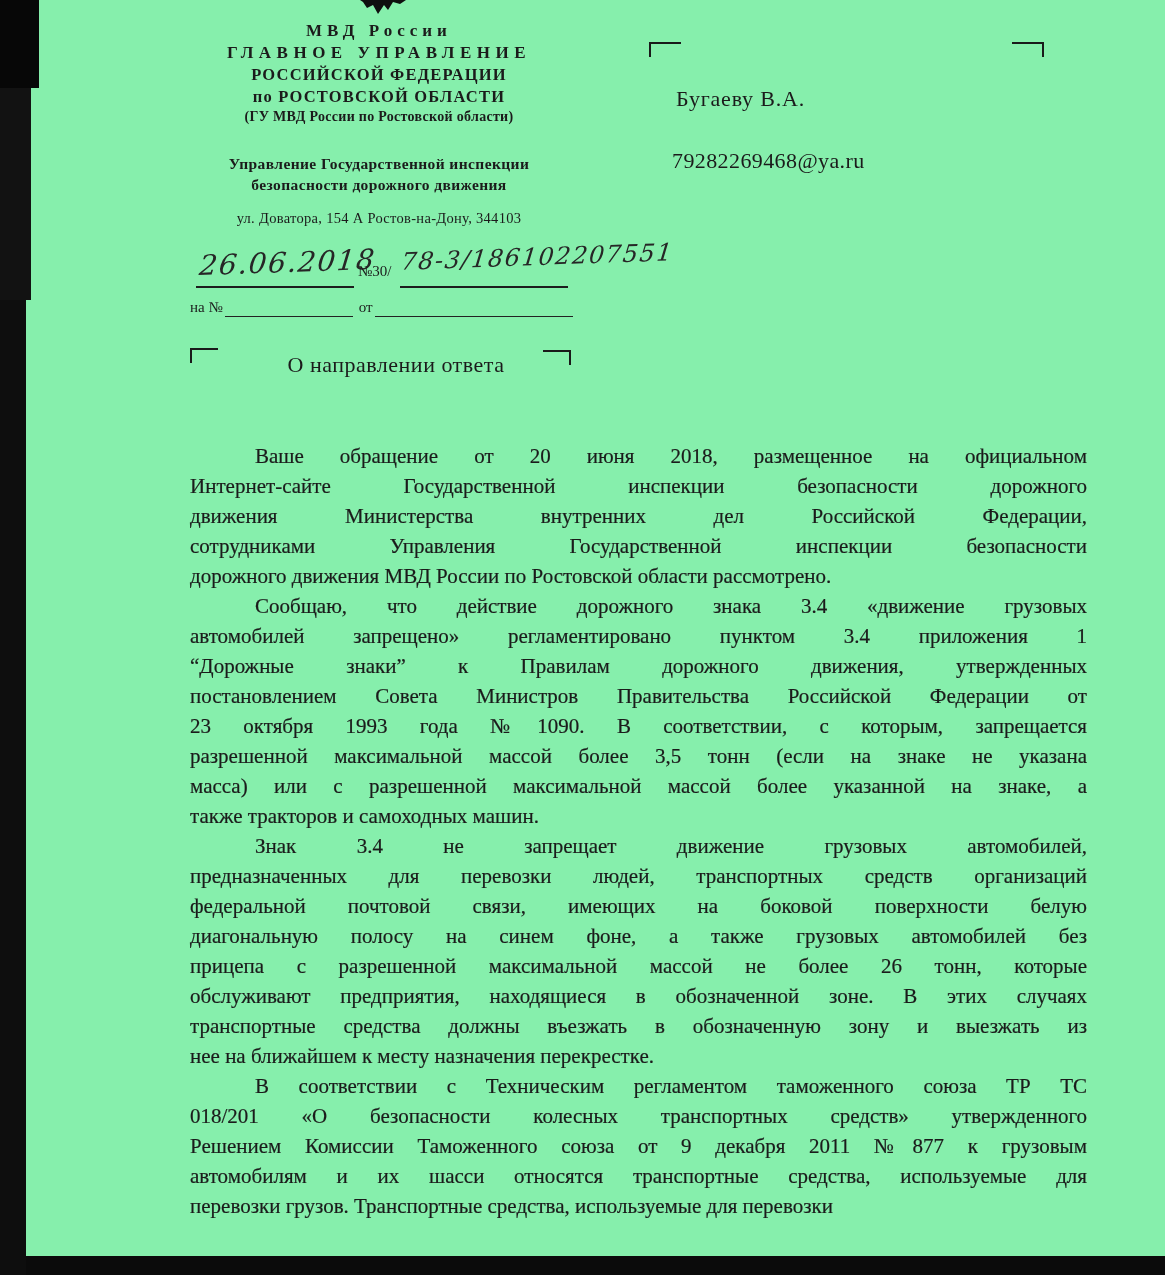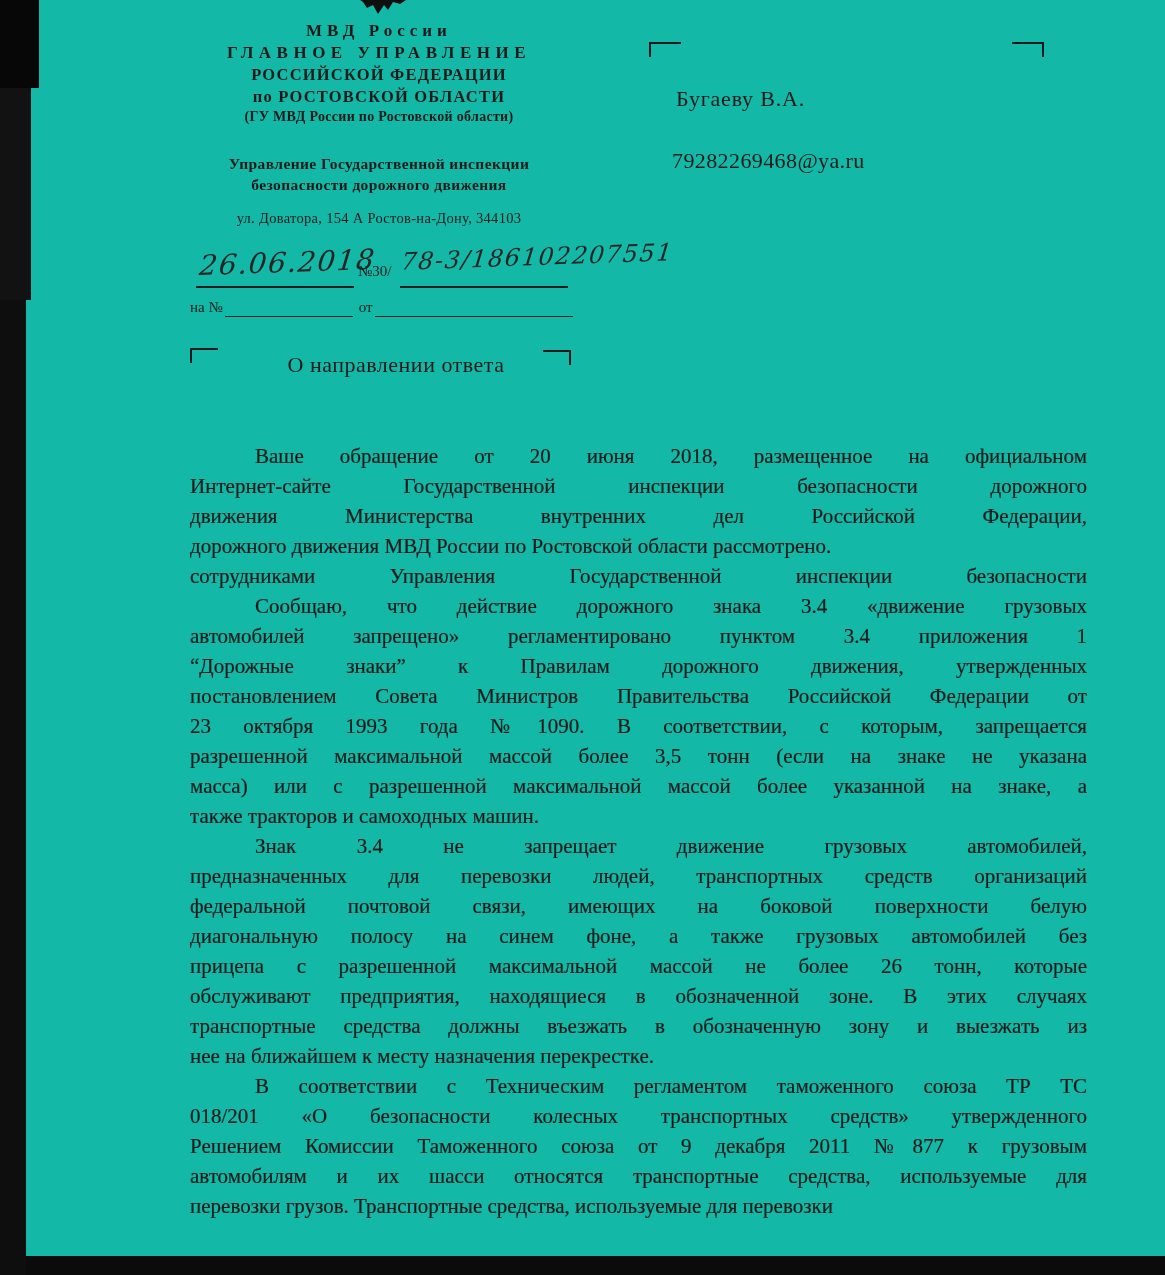--- a/index.html
+++ b/index.html
@@ -1,20 +1,20 @@
 <!DOCTYPE html>
 <html><head>
 <meta charset="utf-8">
 <style>
   html, body { margin: 0; padding: 0; background: #e8e8e6; }
   .page {
     position: relative;
     width: 1165px;
     height: 1275px;
-    background: #14b8a6;
+    background: #86efac;
     overflow: hidden;
     font-family: "Liberation Serif", "DejaVu Serif", serif;
     color: #1b1b1b;
   }
 
   
   .strip-left   { position: absolute; left: 0; top: 0; width: 26px; height: 1275px; background: #0e0e0e; }
   .strip-left-top { position: absolute; left: 0; top: 0; width: 39px; height: 88px; background: #070707; }
   .strip-left-mid { position: absolute; left: 0; top: 88px; width: 31px; height: 212px; background: #121212; }
   .bar-bottom   { position: absolute; left: 26px; top: 1256px; width: 1139px; height: 19px; background: #0b0b0b; }
@@ -123,22 +123,22 @@
 
   <div class="mark sl"></div>
   <div class="mark sr"></div>
   <div class="subject">О направлении ответа</div>
 
   <div class="body-text">
     <div class="para">
         <div class="line first">Ваше обращение от 20 июня 2018, размещенное на официальном</div>
         <div class="line">Интернет-сайте Государственной инспекции безопасности дорожного</div>
         <div class="line">движения Министерства внутренних дел Российской Федерации,</div>
+        <div class="line">сотрудниками Управления Государственной инспекции безопасности</div>
         <div class="line last">дорожного движения МВД России по Ростовской области рассмотрено.</div>
-        <div class="line">сотрудниками Управления Государственной инспекции безопасности</div>
       </div>
     <div class="para">
         <div class="line first">Сообщаю, что действие дорожного знака 3.4 «движение грузовых</div>
         <div class="line">автомобилей запрещено» регламентировано пунктом 3.4 приложения 1</div>
         <div class="line">“Дорожные знаки” к Правилам дорожного движения, утвержденных</div>
         <div class="line">постановлением Совета Министров Правительства Российской Федерации от</div>
         <div class="line">23 октября 1993 года №1090. В соответствии, с которым, запрещается</div>
         <div class="line">разрешенной максимальной массой более 3,5 тонн (если на знаке не указана</div>
         <div class="line">масса) или с разрешенной максимальной массой более указанной на знаке, а</div>
         <div class="line last">также тракторов и самоходных машин.</div>

